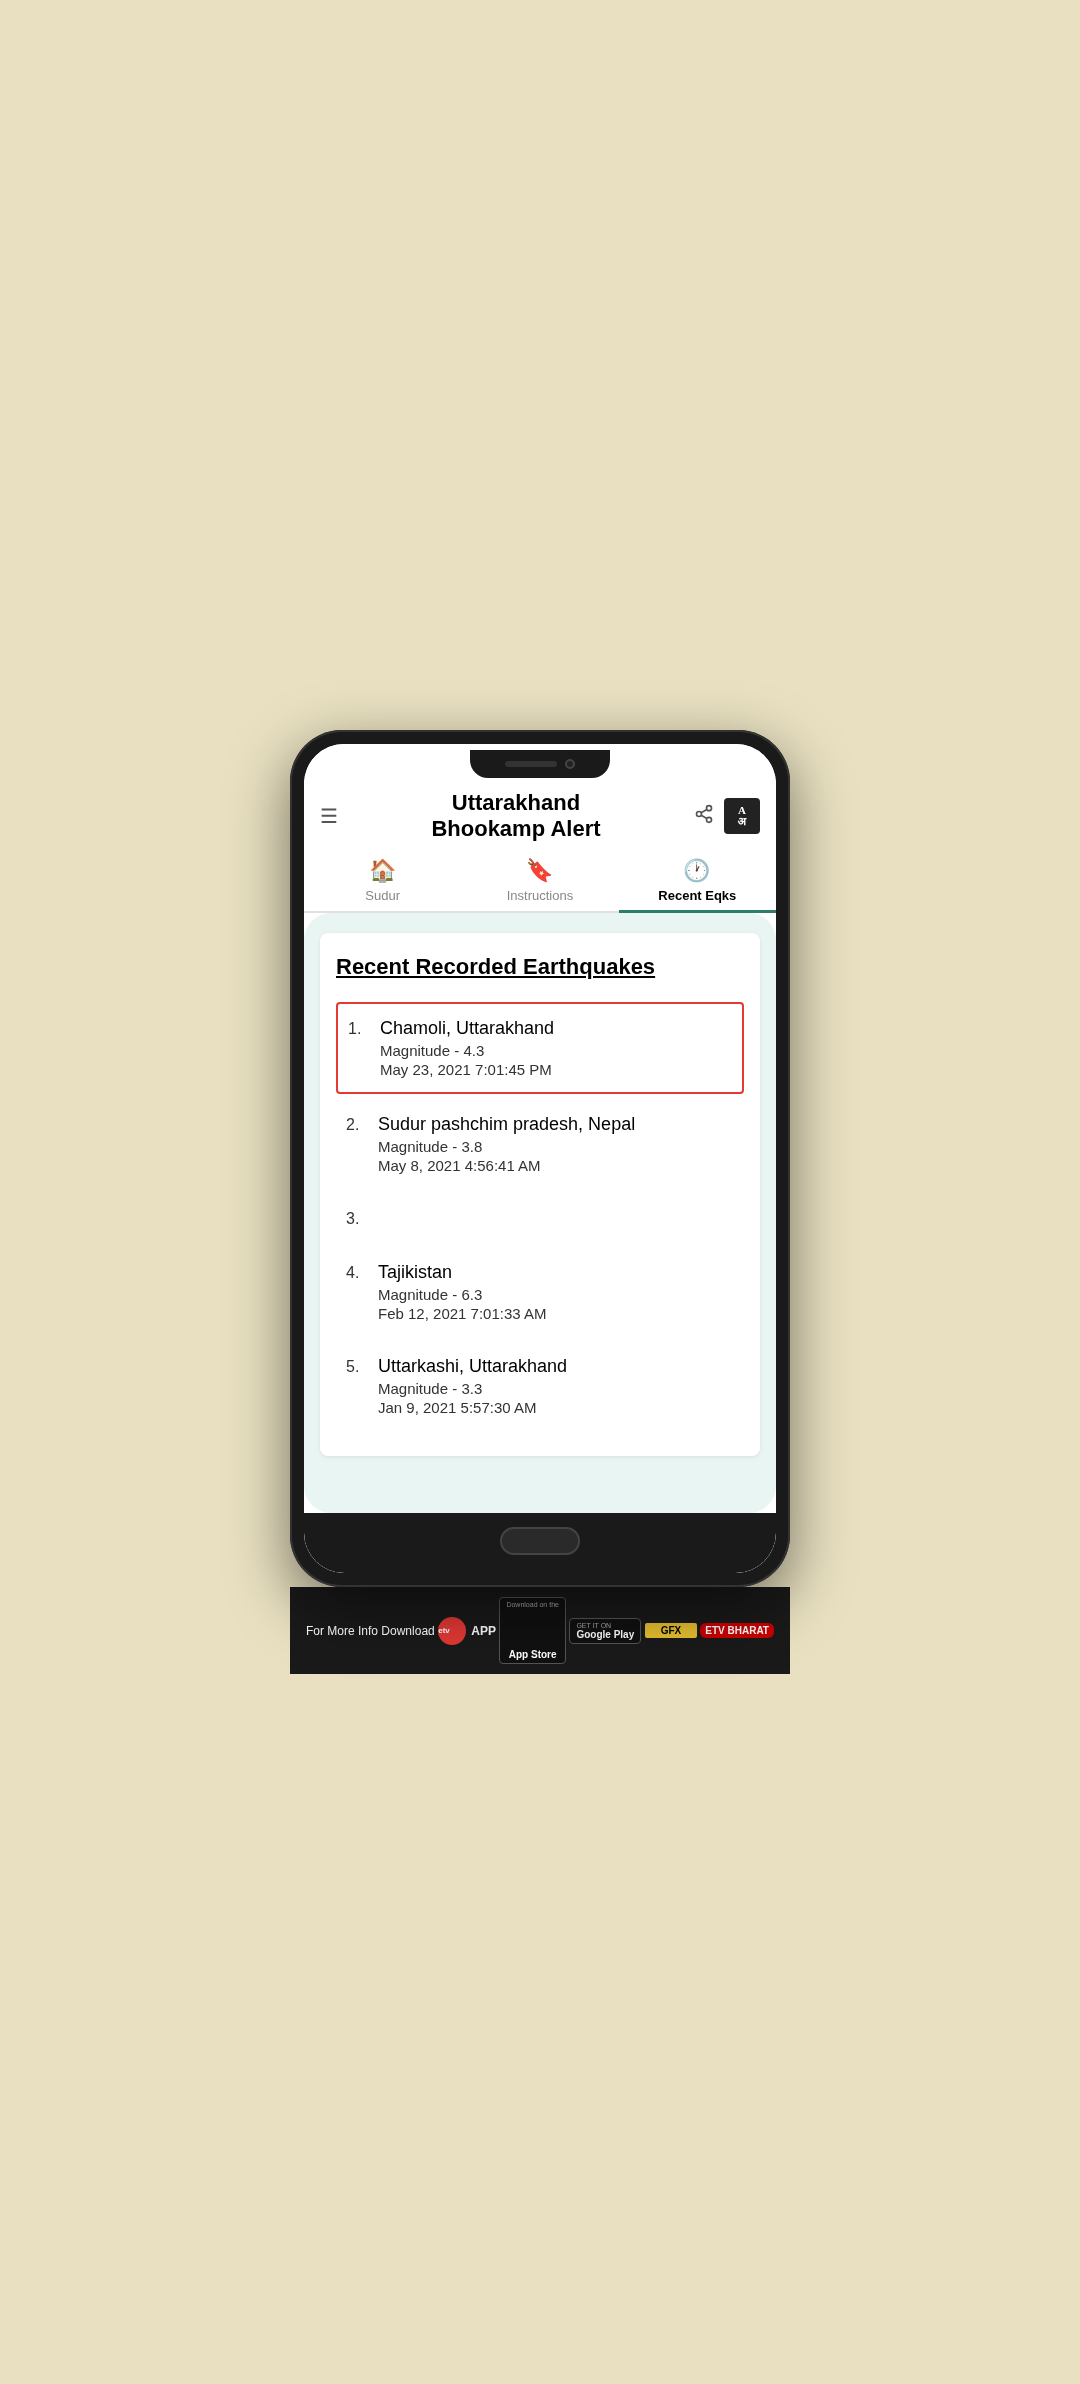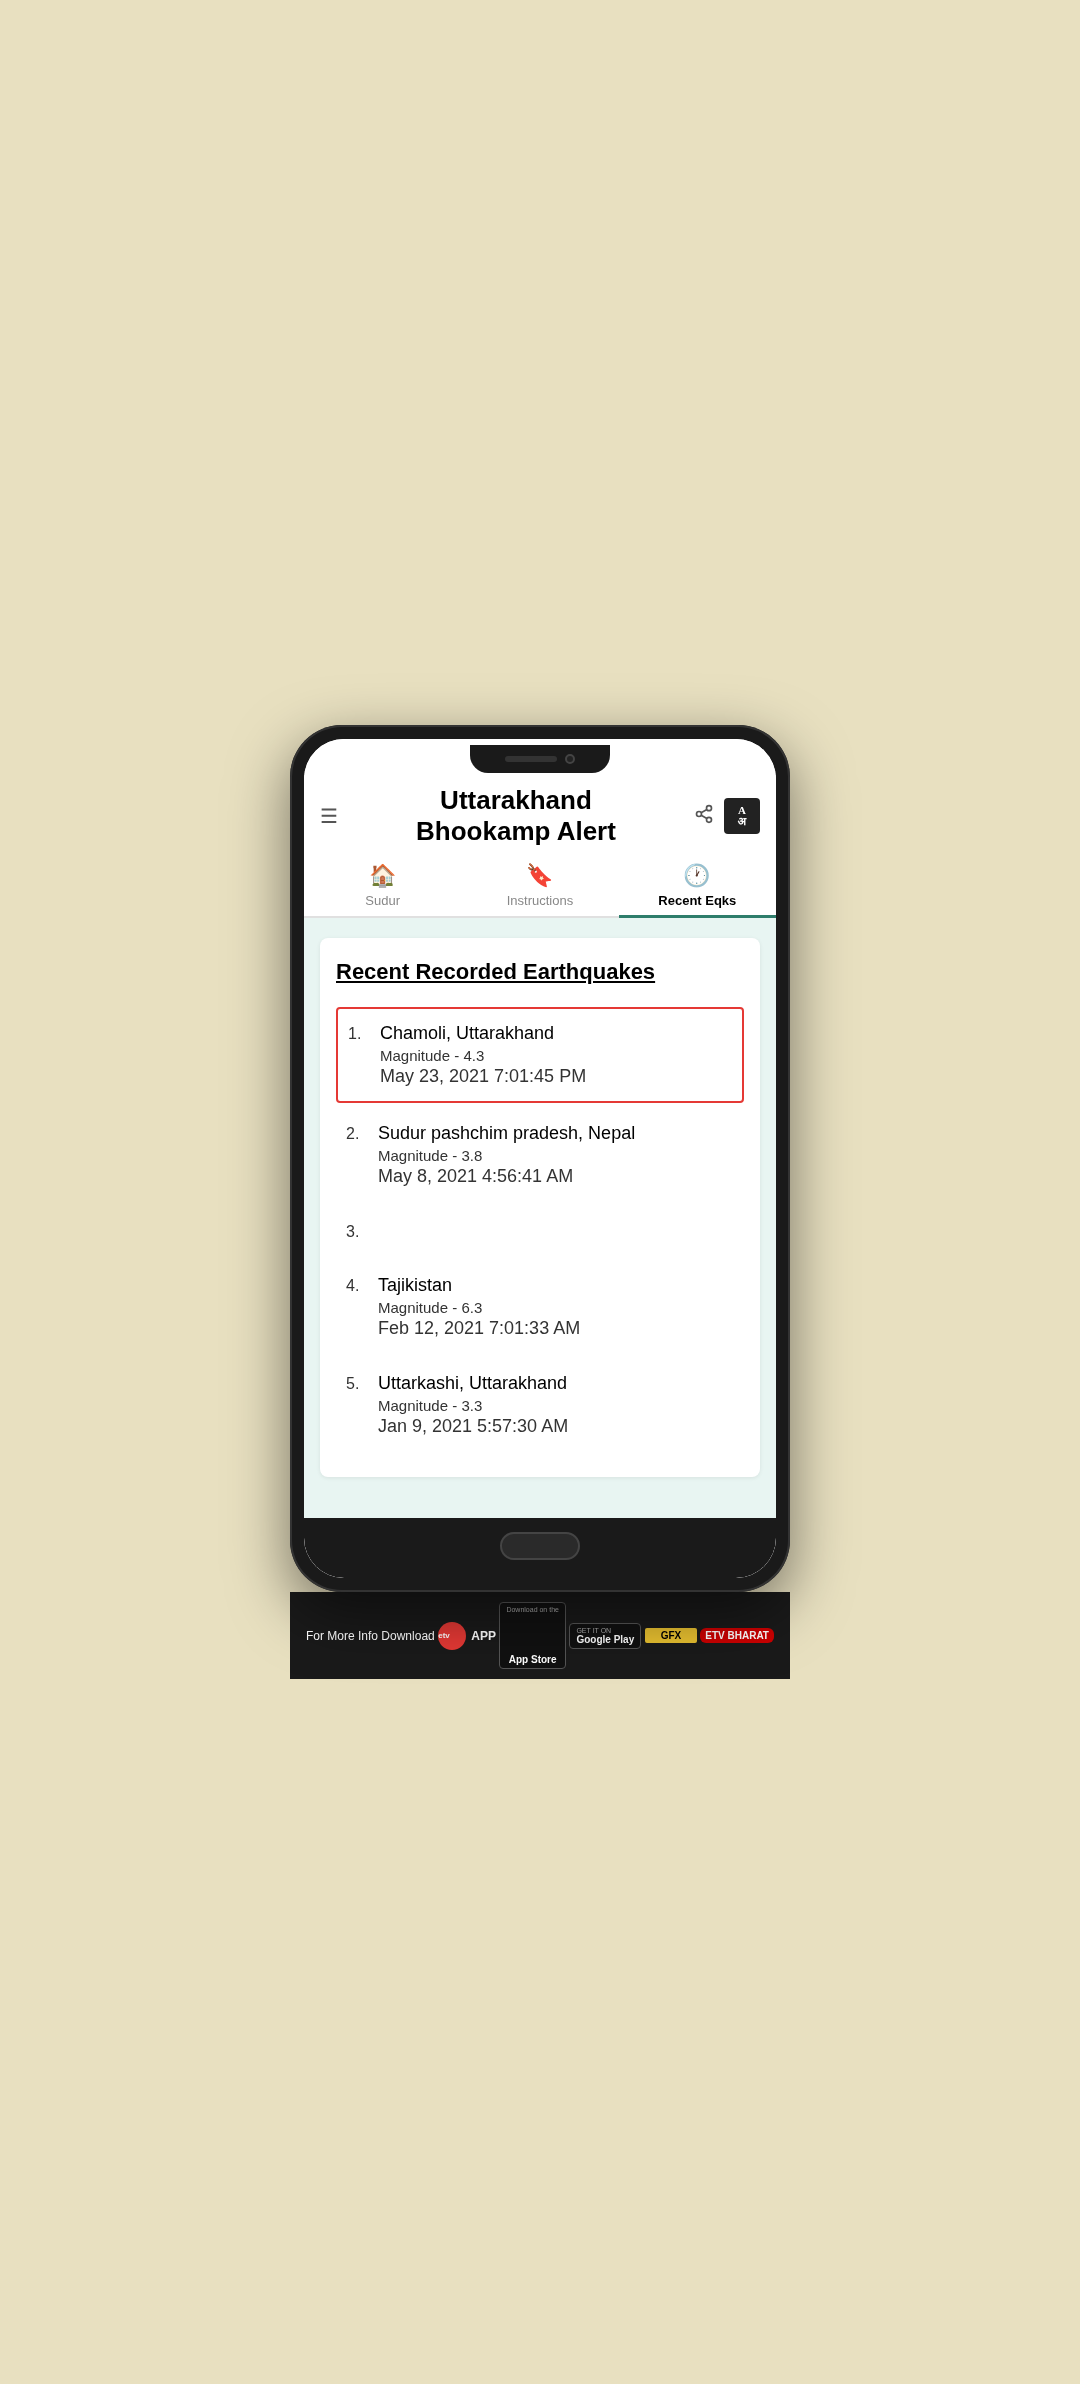--- a/index.html
+++ b/index.html
@@ -92,21 +92,21 @@
       justify-content: space-between;
       position: relative;
     }
 
     .header-title {
       text-align: center;
       flex: 1;
     }
 
     .header-title h1 {
-      font-size: 26px;
+      font-size: 22px;
       font-weight: 700;
       color: #000;
       line-height: 1.2;
     }
 
     .header-icons {
       display: flex;
       align-items: center;
       gap: 10px;
     }
@@ -174,20 +174,21 @@
 
     .tab-icon {
       font-size: 22px;
     }
 
     
     .main-content {
       background: #e8f5f2;
       padding: 20px 16px;
       min-height: 600px;
+      border-radius: 27px;
     }
 
     .content-card {
       background: #fff;
       border-radius: 8px;
       padding: 20px 16px;
       box-shadow: 0 1px 4px rgba(0,0,0,0.08);
     }
 
     .section-title {
@@ -234,21 +235,21 @@
       margin-bottom: 3px;
     }
 
     .eq-magnitude {
       font-size: 15px;
       color: #333;
       margin-bottom: 2px;
     }
 
     .eq-date {
-      font-size: 18px;
+      font-size: 15px;
       color: #333;
     }
 
     
     .home-button-bar {
       background: #1a1a1a;
       display: flex;
       justify-content: center;
       padding: 14px 0 18px 0;
       border-radius: 0 0 40px 40px;

